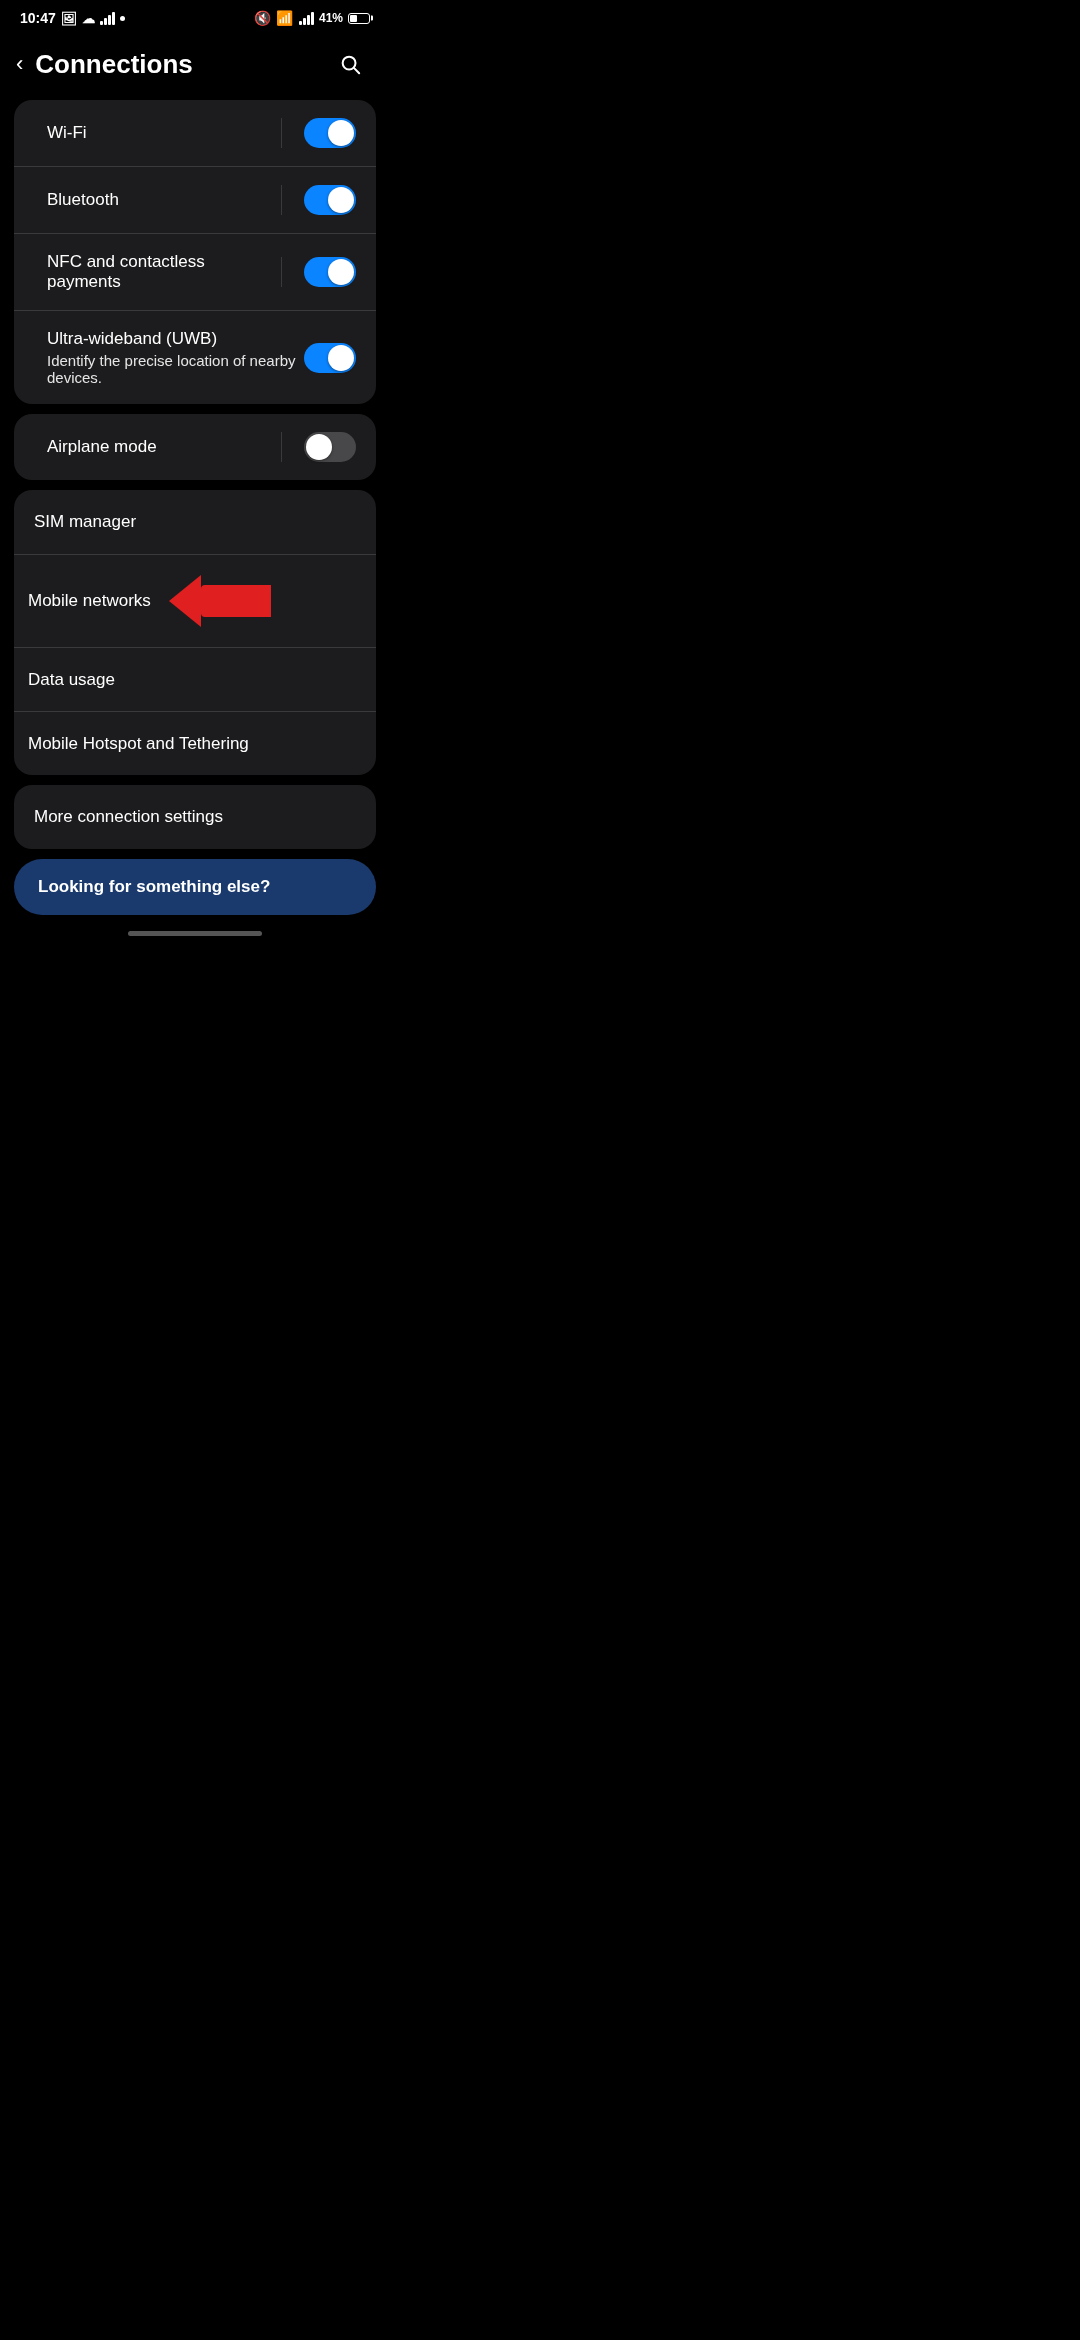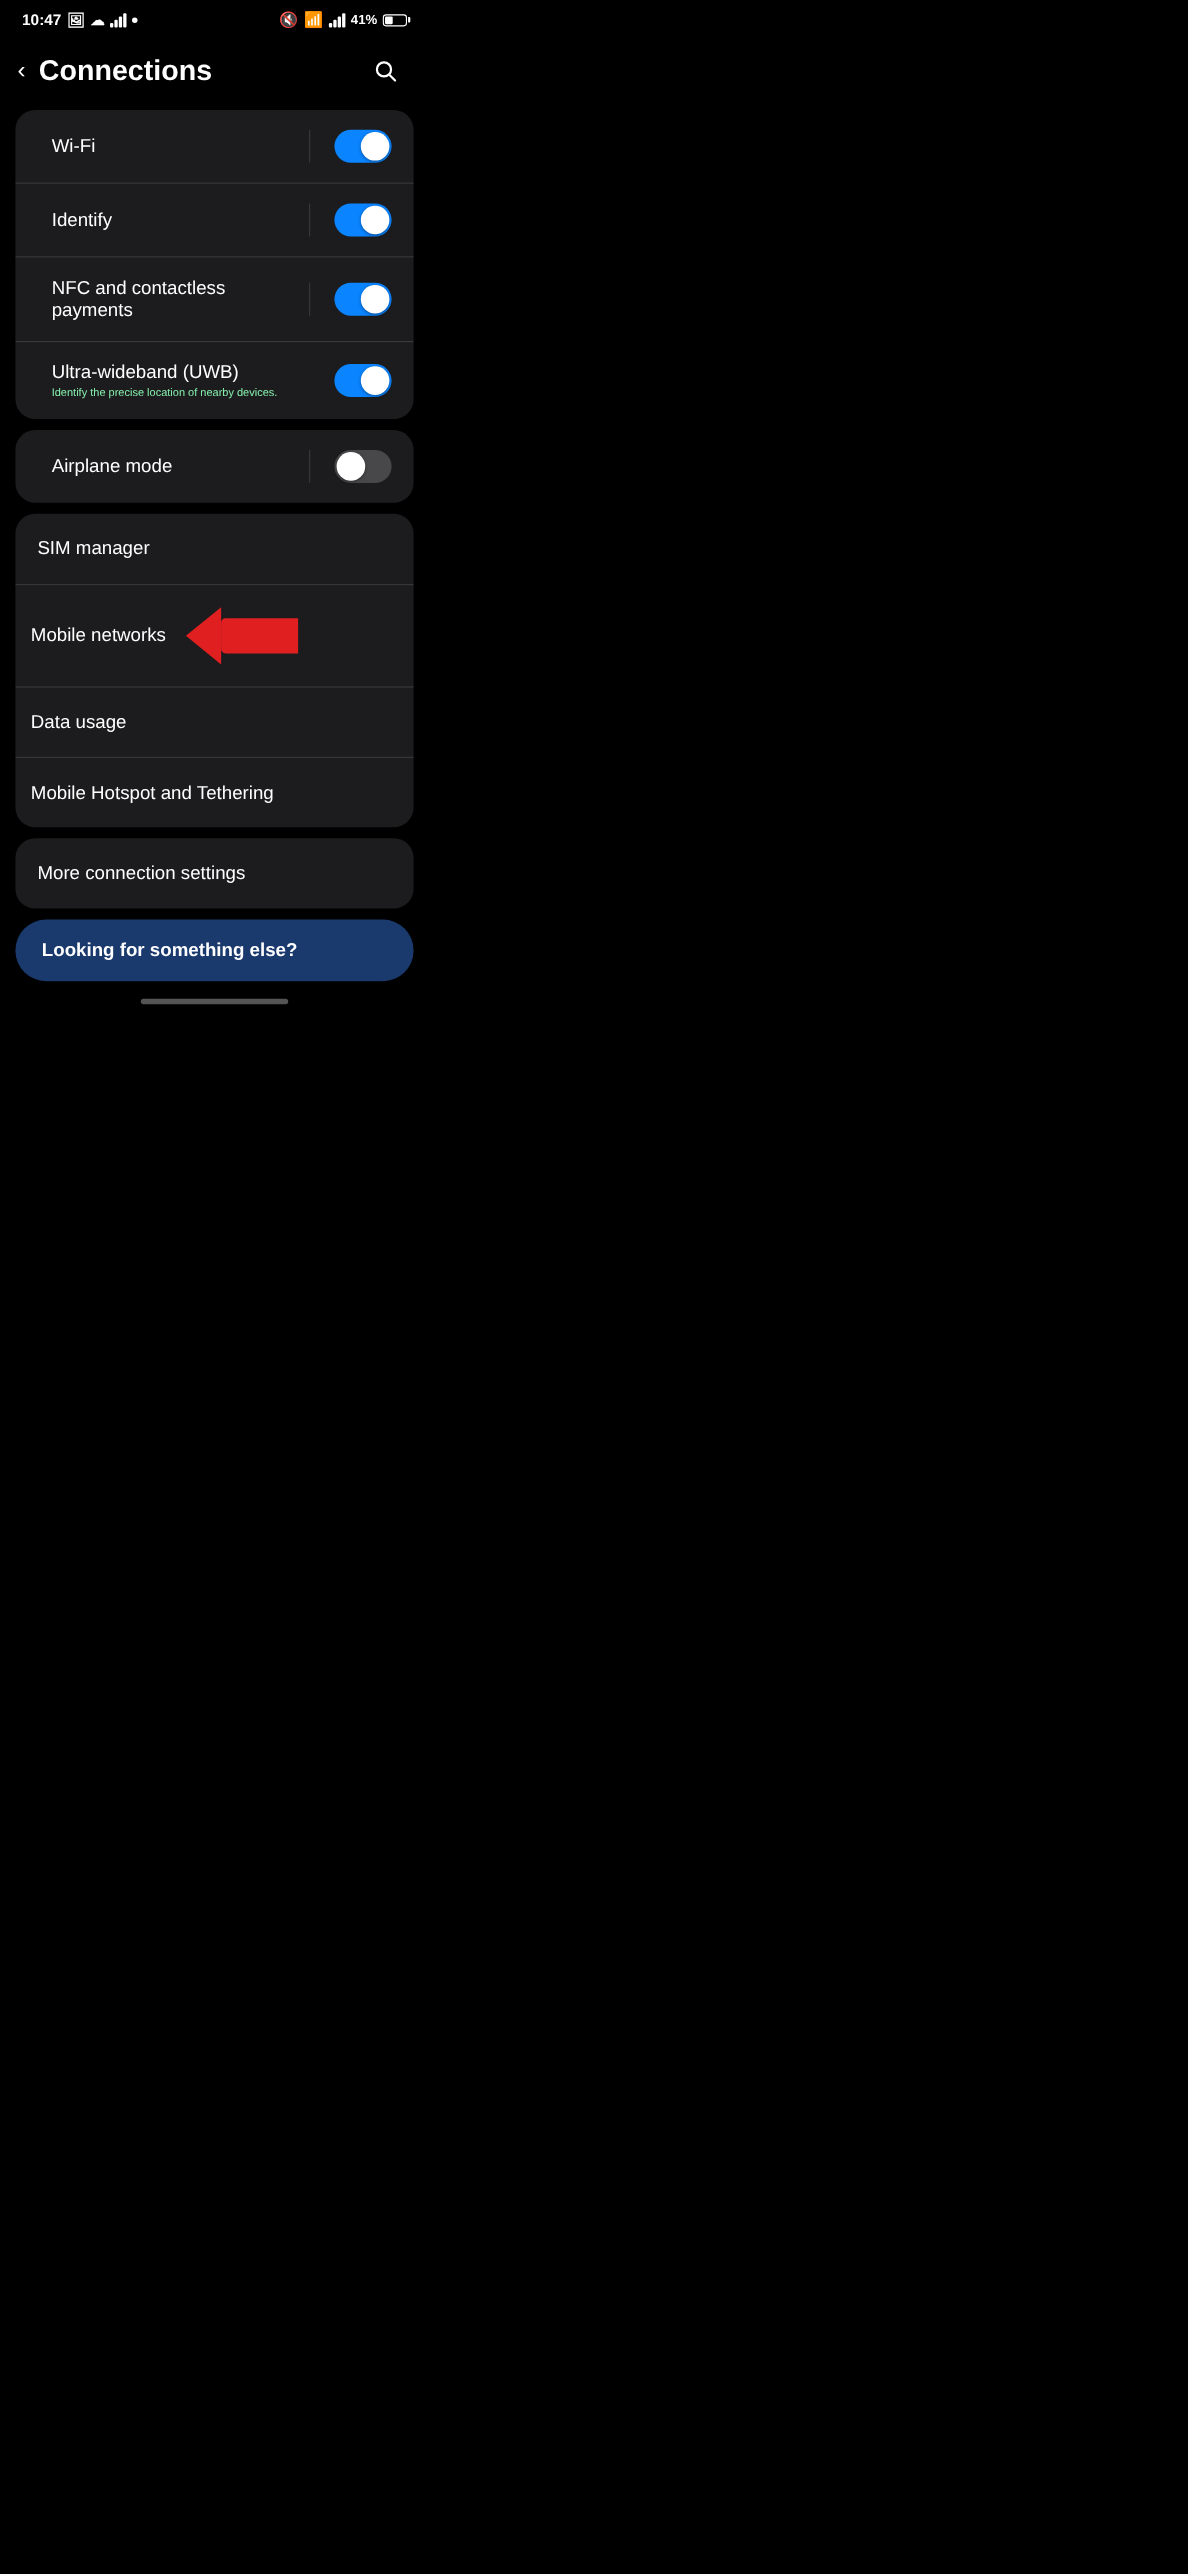--- a/index.html
+++ b/index.html
@@ -169,22 +169,22 @@
       margin-left: 13px;
     }
 
     .settings-item-label {
       font-size: 17px;
       font-weight: 400;
       color: #fff;
     }
 
     .settings-item-sublabel {
-      font-size: 10px;
-      color: #86efac;
+      font-size: 15px;
+      color: #e5e5e5;
       margin-top: 3px;
     }
 
     .settings-item-right {
       display: flex;
       align-items: center;
       gap: 10px;
     }
 
     
@@ -383,21 +383,21 @@
     <div class="settings-item-right">
       <div class="divider-line"></div>
       <div class="toggle on">
         <div class="toggle-thumb"></div>
       </div>
     </div>
   </div>
 
   <div class="settings-item">
     <div class="settings-item-left">
-      <div class="settings-item-label">Identify</div>
+      <div class="settings-item-label">Bluetooth</div>
     </div>
     <div class="settings-item-right">
       <div class="divider-line"></div>
       <div class="toggle on">
         <div class="toggle-thumb"></div>
       </div>
     </div>
   </div>
 
   <div class="settings-item">

